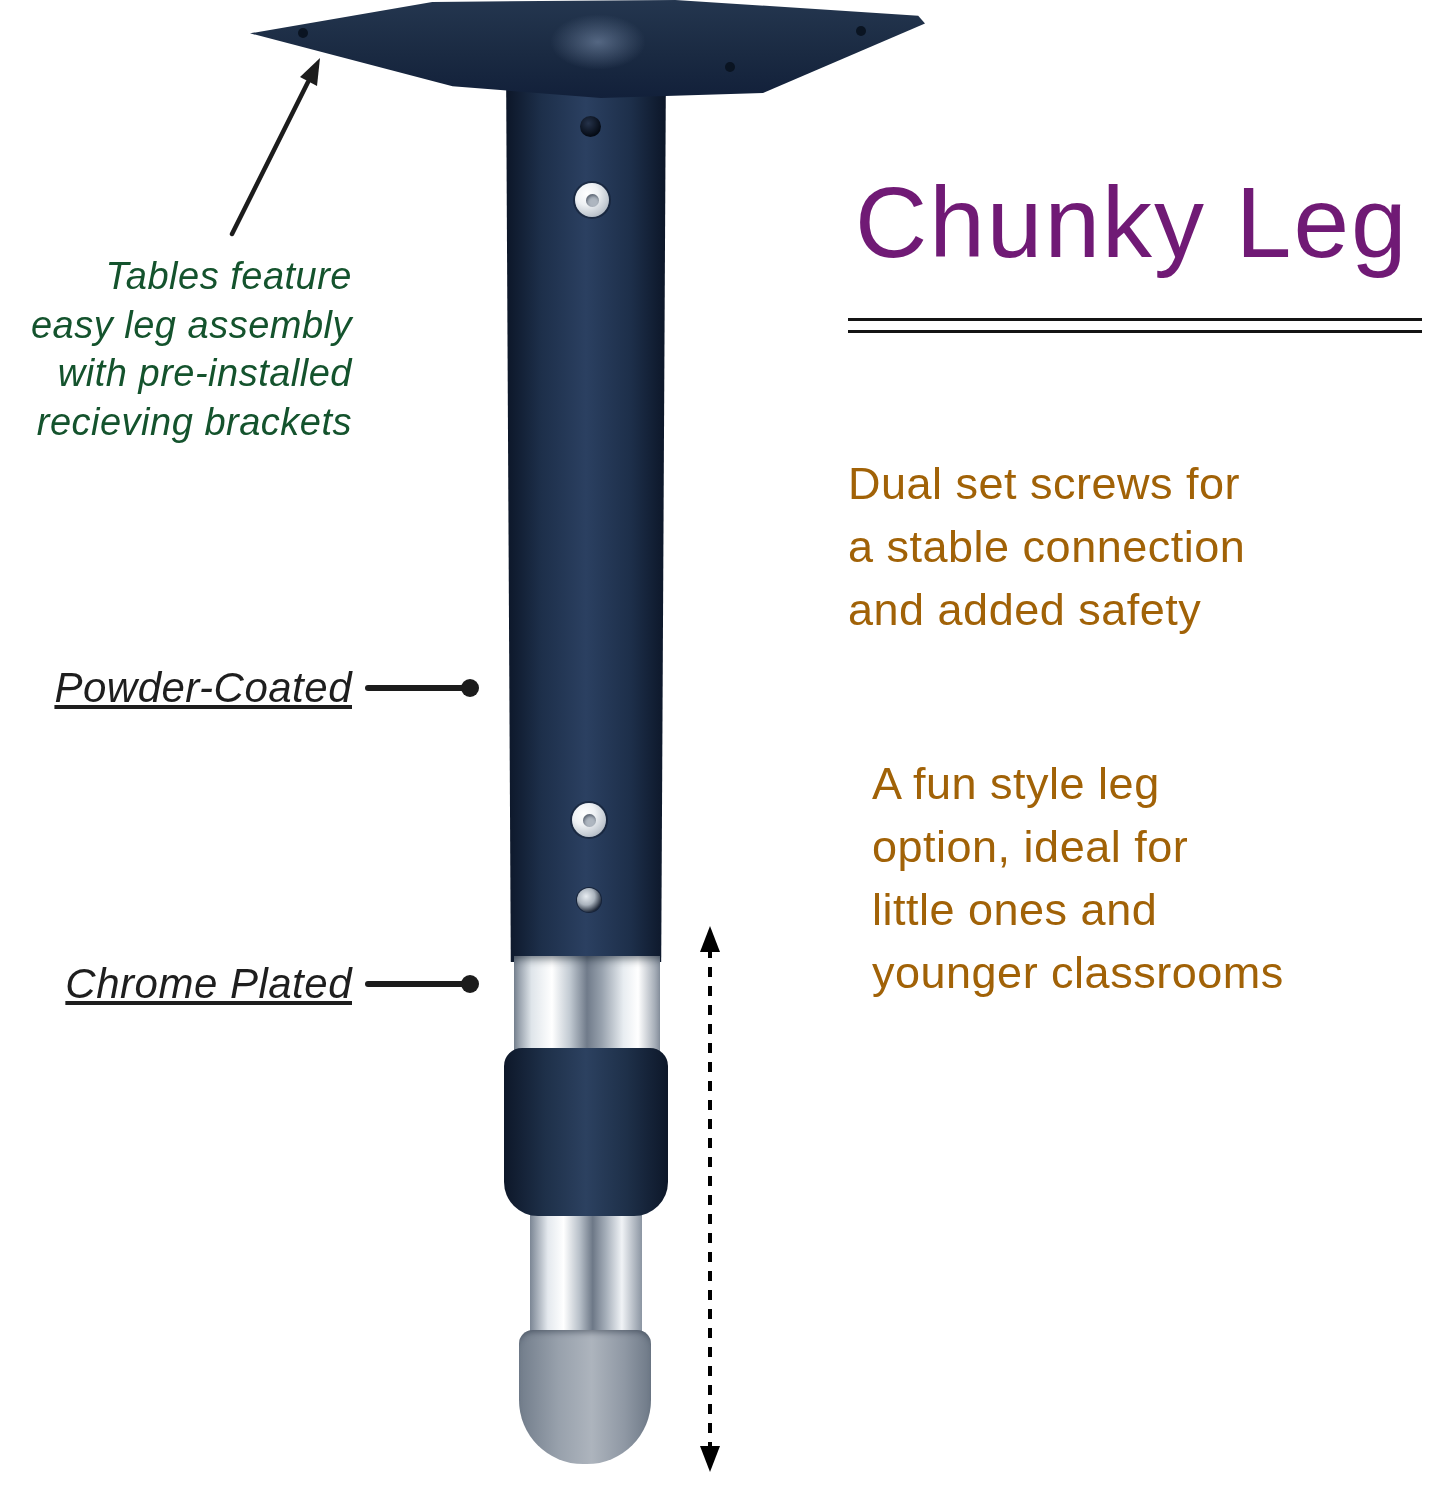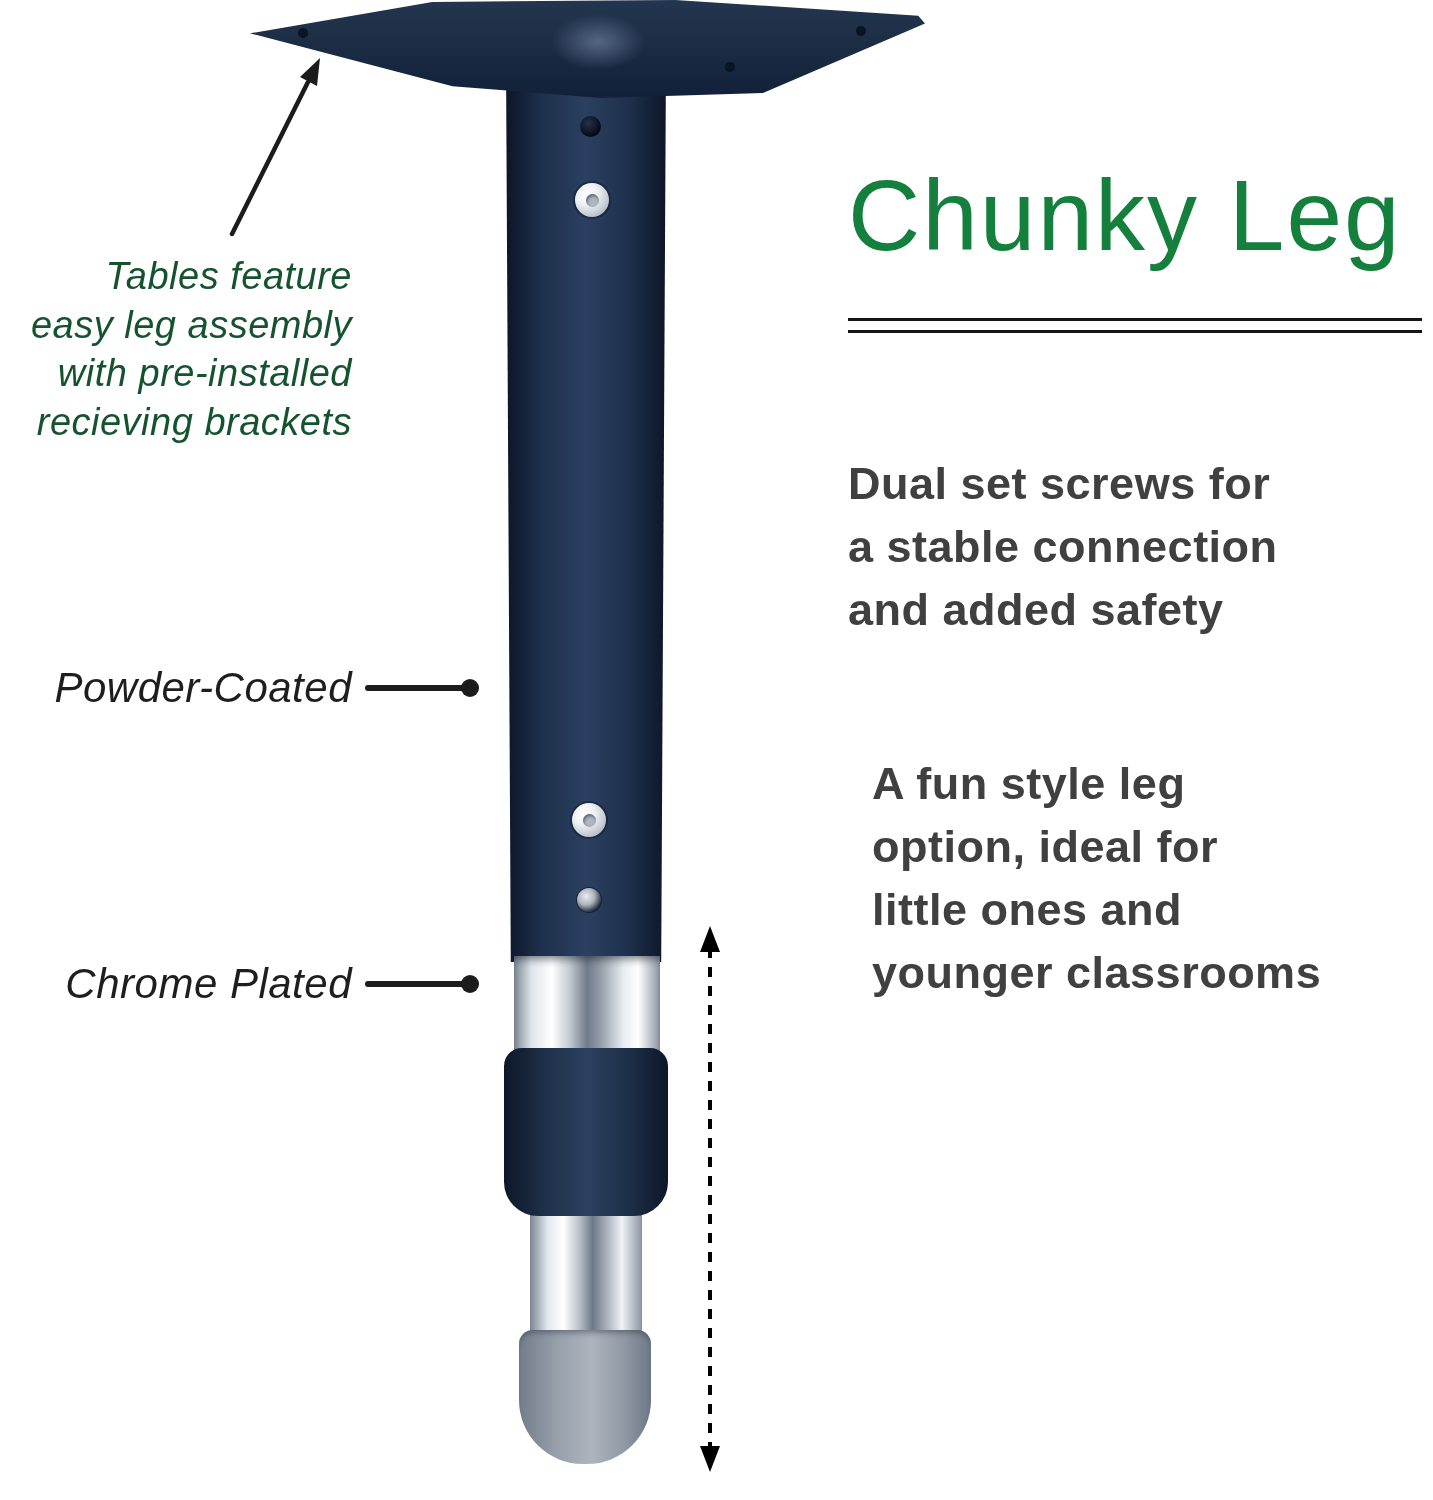--- a/index.html
+++ b/index.html
@@ -84,36 +84,36 @@
   .overlay{position:absolute;left:0;top:0;width:1433px;height:1500px;z-index:5;pointer-events:none;}
 
   
   .note-left{
     position:absolute;left:0;top:252px;width:352px;
     text-align:right;font-style:italic;font-size:38px;line-height:1.28;
     color:#14532d;z-index:4;letter-spacing:.5px;
   }
   .side-label{
     position:absolute;left:0;width:352px;text-align:right;
-    font-style:italic;font-size:42px;color:#1e1e1e;z-index:4;letter-spacing:.5px;
+    font-style:italic;font-size:42px;color:#1e1e1e;z-index:4;letter-spacing:.5px;text-decoration:underline;
   }
   .powder{top:664px;}
   .chromeL{top:960px;}
 
   .title{
-    position:absolute;left:848px;top:158px;margin:0;
-    font-size:100px;font-weight:400;letter-spacing:2px;color:#15803d;z-index:4;
+    position:absolute;left:848px;top:158px;margin:7px;
+    font-size:100px;font-weight:400;letter-spacing:2px;color:#701a75;z-index:4;
   }
   .rule{
     position:absolute;left:848px;top:318px;width:574px;height:9px;
     border-top:3px solid #141414;border-bottom:3px solid #141414;z-index:4;
   }
   .feature{
     position:absolute;left:848px;font-size:45px;line-height:1.4;
-    color:#404040;z-index:4;letter-spacing:.5px;font-weight:bold;
+    color:#a16207;z-index:4;letter-spacing:.5px;
   }
   .f1{top:452px;}
   .f2{top:752px;margin-left:24px;}
   .f3{top:1132px;}
 </style>
 </head>
 <body>
 
 <div class="canvas">
 

